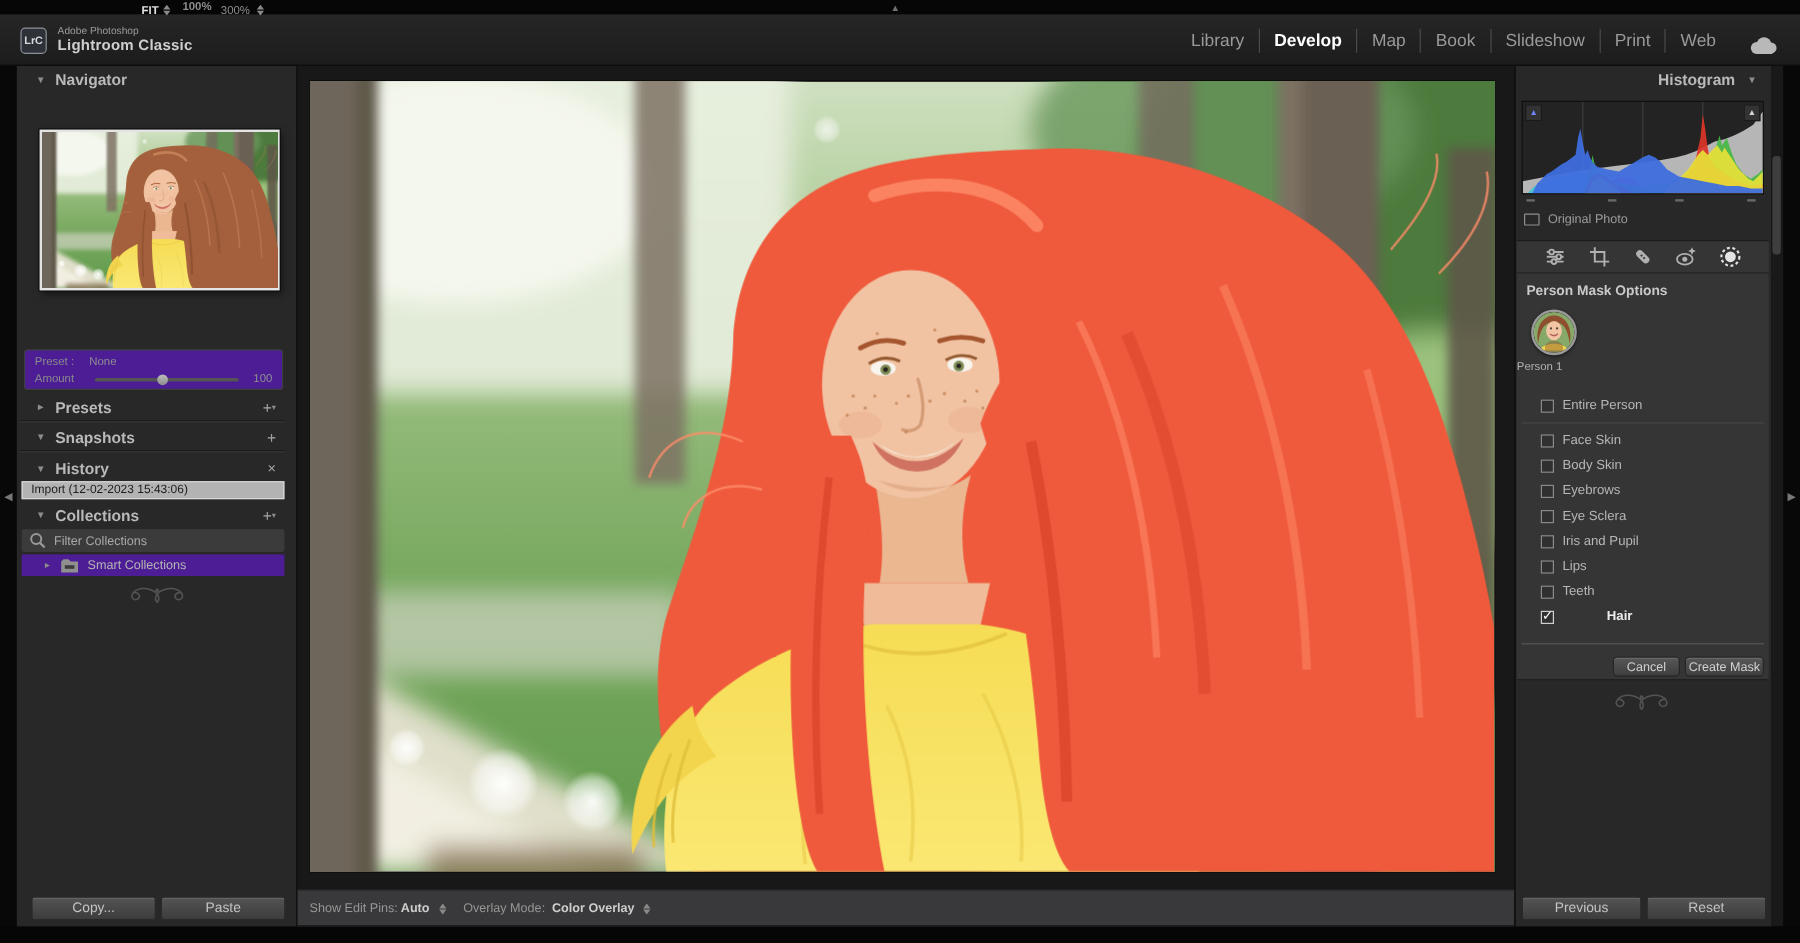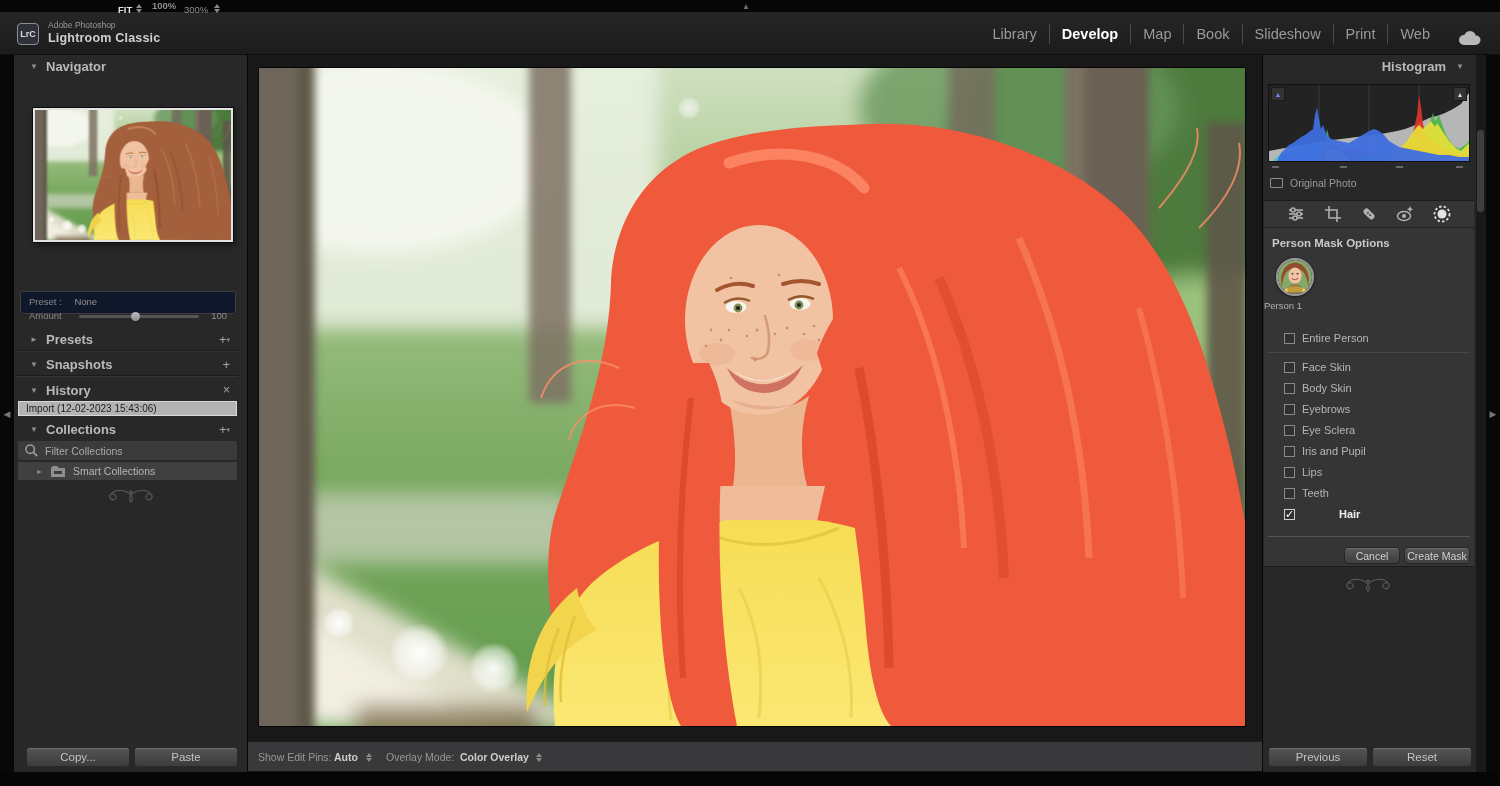--- a/index.html
+++ b/index.html
@@ -51,40 +51,40 @@
   .nav-hd .tri{position:absolute;left:16px;top:4px;}
   .nav-hd .t{position:absolute;left:32px;top:1px;}
   .nav-fit{position:absolute;left:118px;top:4px;font-size:9.5px;font-weight:bold;color:#e2e2e2;}
   .nav-z1{position:absolute;left:152px;top:0;font-size:9.5px;color:#8d8d8d;font-weight:bold;}
   .nav-z2{position:absolute;left:184px;top:4px;font-size:9.5px;color:#8d8d8d;}
   .nav-ud1{position:absolute;left:136px;top:4px;}
   .nav-ud2{position:absolute;left:214px;top:4px;}
   .thumb-wrap{position:absolute;left:33px;top:108px;width:200px;height:134px;border:2px solid #e4e4e4;
     box-shadow:0 0 0 1px #0c0c0c, 2px 3px 6px rgba(0,0,0,.5);background:#333;cursor:pointer;}
   .thumb-wrap svg{display:block;width:196px;height:130px;}
-  .preset-box{position:absolute;left:20px;top:291px;width:216px;height:23px;background:#0f172a;
+  .preset-box{position:absolute;left:20px;top:291px;width:216px;height:34px;background:#4c1d95;
     border:1px solid #3e3e3e;border-radius:3px;font-size:9.5px;color:#8a8a8a;}
   .preset-box .row1{position:absolute;left:8px;top:4px;}
   .preset-box .row1 .v{margin-left:10px;color:#909090;}
   .preset-box .amount-l{position:absolute;left:8px;top:18px;}
   .slider{position:absolute;left:58px;top:23px;width:120px;height:3px;background:#555;border-radius:2px;cursor:pointer;}
   .slider .knob{position:absolute;left:52px;top:-3px;width:9px;height:9px;border-radius:50%;
     background:linear-gradient(#bdbdbd,#8d8d8d);}
   .preset-box .amt-v{position:absolute;right:8px;top:18px;color:#8f8f8f;}
   .sec{position:absolute;left:14px;width:226px;height:18px;cursor:pointer;}
   .sec .tri{position:absolute;left:16px;top:4px;}
   .sec .t{position:absolute;left:32px;top:1px;}
   .sec .act{position:absolute;right:10px;top:1px;font-size:13px;color:#a5a5a5;}
   .sec .act .mini{font-size:7px;vertical-align:2px;color:#8a8a8a;}
   .hist-item{position:absolute;left:18px;top:401px;width:219px;height:15px;background:#b3b3b3;
     border:1px solid #d8d8d8;color:#1d1d1d;font-size:10px;line-height:13px;padding-left:7px;cursor:pointer;}
   .filter-row{position:absolute;left:18px;top:441px;width:219px;height:19px;background:#3b3b3b;
     border-radius:2px;display:flex;align-items:center;gap:6px;padding-left:6px;cursor:text;}
   .filter-row span{font-size:10.5px;color:#a8a8a8;}
-  .smart-row{position:absolute;left:18px;top:462px;width:219px;height:18px;background:#404040;
+  .smart-row{position:absolute;left:18px;top:462px;width:219px;height:18px;background:#4c1d95;
     display:flex;align-items:center;gap:7px;padding-left:18px;cursor:pointer;}
   .smart-row .tri{font-size:7px;}
   .smart-row span.lbl{font-size:10.5px;color:#b5b5b5;}
   .flourish{position:absolute;opacity:.8;}
 
   
   .canvas{position:absolute;left:248px;top:55px;width:1014px;height:717px;background:#181818;}
   .photo{position:absolute;left:259px;top:68px;width:986px;height:658px;box-shadow:0 0 0 1px #050505;}
   .canvas-toolbar{position:absolute;left:248px;top:741px;width:1014px;height:31px;
     background:#39393b;border-top:1px solid #1e1e1e;border-bottom:1px solid #141414;}

